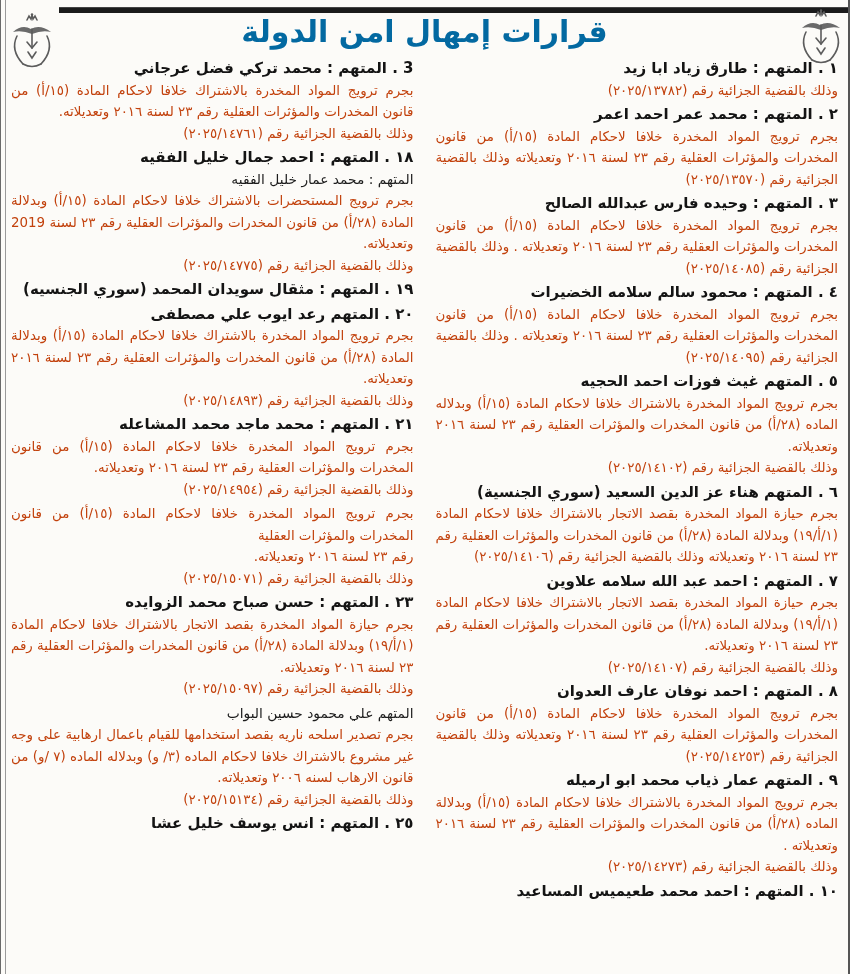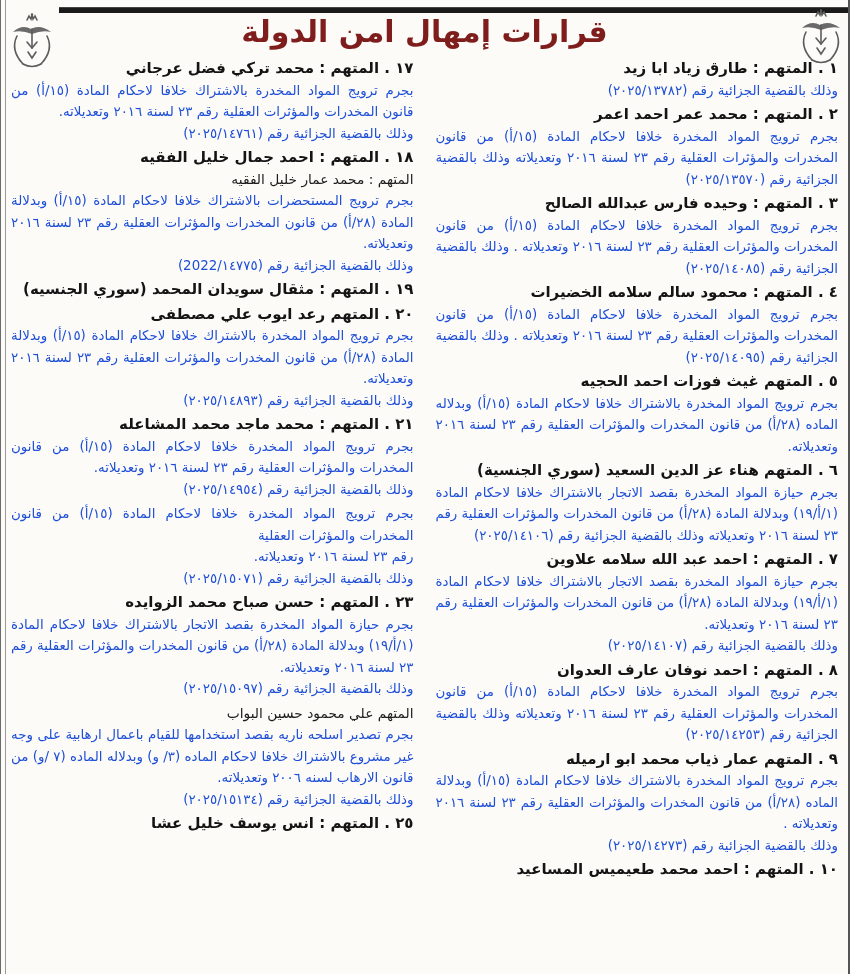--- a/index.html
+++ b/index.html
@@ -26,21 +26,21 @@
     background:#1b1b1b;border-top:1px solid #444;
   }
   .header{
     position:relative;height:57px;
   }
   .page-title{
     position:absolute;top:14px;left:0;right:0;
     text-align:center;
     font-size:30px;font-weight:bold;
     letter-spacing:0;
-    color:#7f1d1d;
+    color:#0369a1;
   }
   .emblem{
     position:absolute;top:12px;width:46px;height:58px;
   }
   .emblem.left{left:8px;}
   .emblem.right{right:4px;top:8px;}
   .emblem svg{width:100%;height:100%;}
   .content{
     position:absolute;top:58px;right:10px;left:10px;bottom:0;
     display:flex;
@@ -62,21 +62,21 @@
   }
   .subheading{
     font-size:13.8px;
     line-height:21.5px;
     text-align:right;
   }
   .para{
     font-size:13.4px;
     line-height:21.5px;
     text-align:justify;
-    color:#1d4ed8;
+    color:#c2410c;
   }
 </style>
 </head>
 <body>
 
 <div class="page">
   <div class="inner-edge"></div>
   <div class="title-rule"></div>
 
   <div class="header">
@@ -127,20 +127,21 @@
           <div class="heading">٣ . المتهم : وحيده فارس عبدالله الصالح</div>
           <div class="para">بجرم ترويج المواد المخدرة خلافا لاحكام المادة (١٥/أ) من قانون المخدرات والمؤثرات العقلية رقم ٢٣ لسنة ٢٠١٦ وتعديلاته . وذلك بالقضية الجزائية رقم (٢٠٢٥/١٤٠٨٥)</div>
         </div>
         <div class="entry">
           <div class="heading">٤ . المتهم : محمود سالم سلامه الخضيرات</div>
           <div class="para">بجرم ترويج المواد المخدرة خلافا لاحكام المادة (١٥/أ) من قانون المخدرات والمؤثرات العقلية رقم ٢٣ لسنة ٢٠١٦ وتعديلاته . وذلك بالقضية الجزائية رقم (٢٠٢٥/١٤٠٩٥)</div>
         </div>
         <div class="entry">
           <div class="heading">٥ . المتهم غيث فوزات احمد الحجيه</div>
           <div class="para">بجرم ترويج المواد المخدرة بالاشتراك خلافا لاحكام المادة (١٥/أ) وبدلاله الماده (٢٨/أ) من قانون المخدرات والمؤثرات العقلية رقم ٢٣ لسنة ٢٠١٦ وتعديلاته.</div>
+          <div class="para">وذلك بالقضية الجزائية رقم (٢٠٢٥/١٤١٠٢)</div>
         </div>
         <div class="entry">
           <div class="heading">٦ . المتهم هناء عز الدين السعيد (سوري الجنسية)</div>
           <div class="para">بجرم حيازة المواد المخدرة بقصد الاتجار بالاشتراك خلافا لاحكام المادة (١/أ/١٩) وبدلالة المادة (٢٨/أ) من قانون المخدرات والمؤثرات العقلية رقم ٢٣ لسنة ٢٠١٦ وتعديلاته وذلك بالقضية الجزائية رقم (٢٠٢٥/١٤١٠٦)</div>
         </div>
         <div class="entry">
           <div class="heading">٧ . المتهم : احمد عبد الله سلامه علاوين</div>
           <div class="para">بجرم حيازة المواد المخدرة بقصد الاتجار بالاشتراك خلافا لاحكام المادة (١/أ/١٩) وبدلالة المادة (٢٨/أ) من قانون المخدرات والمؤثرات العقلية رقم ٢٣ لسنة ٢٠١٦ وتعديلاته.</div>
           <div class="para">وذلك بالقضية الجزائية رقم (٢٠٢٥/١٤١٠٧)</div>
         </div>
@@ -152,29 +153,29 @@
           <div class="heading">٩ . المتهم عمار ذياب محمد ابو ارميله</div>
           <div class="para">بجرم ترويج المواد المخدرة بالاشتراك خلافا لاحكام المادة (١٥/أ) وبدلالة الماده (٢٨/أ) من قانون المخدرات والمؤثرات العقلية رقم ٢٣ لسنة ٢٠١٦ وتعديلاته .</div>
           <div class="para">وذلك بالقضية الجزائية رقم (٢٠٢٥/١٤٢٧٣)</div>
         </div>
         <div class="entry">
           <div class="heading">١٠ . المتهم : احمد محمد طعيميس المساعيد</div>
         </div>
       </div>
     <div class="col">
         <div class="entry">
-          <div class="heading">١٧ . المتهم : محمد تركي فضل عرجاني</div>
+          <div class="heading">3 . المتهم : محمد تركي فضل عرجاني</div>
           <div class="para">بجرم ترويج المواد المخدرة بالاشتراك خلافا لاحكام المادة (١٥/أ) من قانون المخدرات والمؤثرات العقلية رقم ٢٣ لسنة ٢٠١٦ وتعديلاته.</div>
           <div class="para">وذلك بالقضية الجزائية رقم (٢٠٢٥/١٤٧٦١)</div>
         </div>
         <div class="entry">
           <div class="heading">١٨ . المتهم : احمد جمال خليل الفقيه</div>
           <div class="subheading">المتهم : محمد عمار خليل الفقيه</div>
-          <div class="para">بجرم ترويج المستحضرات بالاشتراك خلافا لاحكام المادة (١٥/أ) وبدلالة المادة (٢٨/أ) من قانون المخدرات والمؤثرات العقلية رقم ٢٣ لسنة ٢٠١٦ وتعديلاته.</div>
-          <div class="para">وذلك بالقضية الجزائية رقم (2022/١٤٧٧٥)</div>
+          <div class="para">بجرم ترويج المستحضرات بالاشتراك خلافا لاحكام المادة (١٥/أ) وبدلالة المادة (٢٨/أ) من قانون المخدرات والمؤثرات العقلية رقم ٢٣ لسنة 2019 وتعديلاته.</div>
+          <div class="para">وذلك بالقضية الجزائية رقم (٢٠٢٥/١٤٧٧٥)</div>
         </div>
         <div class="entry">
           <div class="heading">١٩ . المتهم : مثقال سويدان المحمد (سوري الجنسيه)</div>
         </div>
         <div class="entry">
           <div class="heading">٢٠ . المتهم رعد ايوب علي مصطفى</div>
           <div class="para">بجرم ترويج المواد المخدرة بالاشتراك خلافا لاحكام المادة (١٥/أ) وبدلالة المادة (٢٨/أ) من قانون المخدرات والمؤثرات العقلية رقم ٢٣ لسنة ٢٠١٦ وتعديلاته.</div>
           <div class="para">وذلك بالقضية الجزائية رقم (٢٠٢٥/١٤٨٩٣)</div>
         </div>
         <div class="entry">

